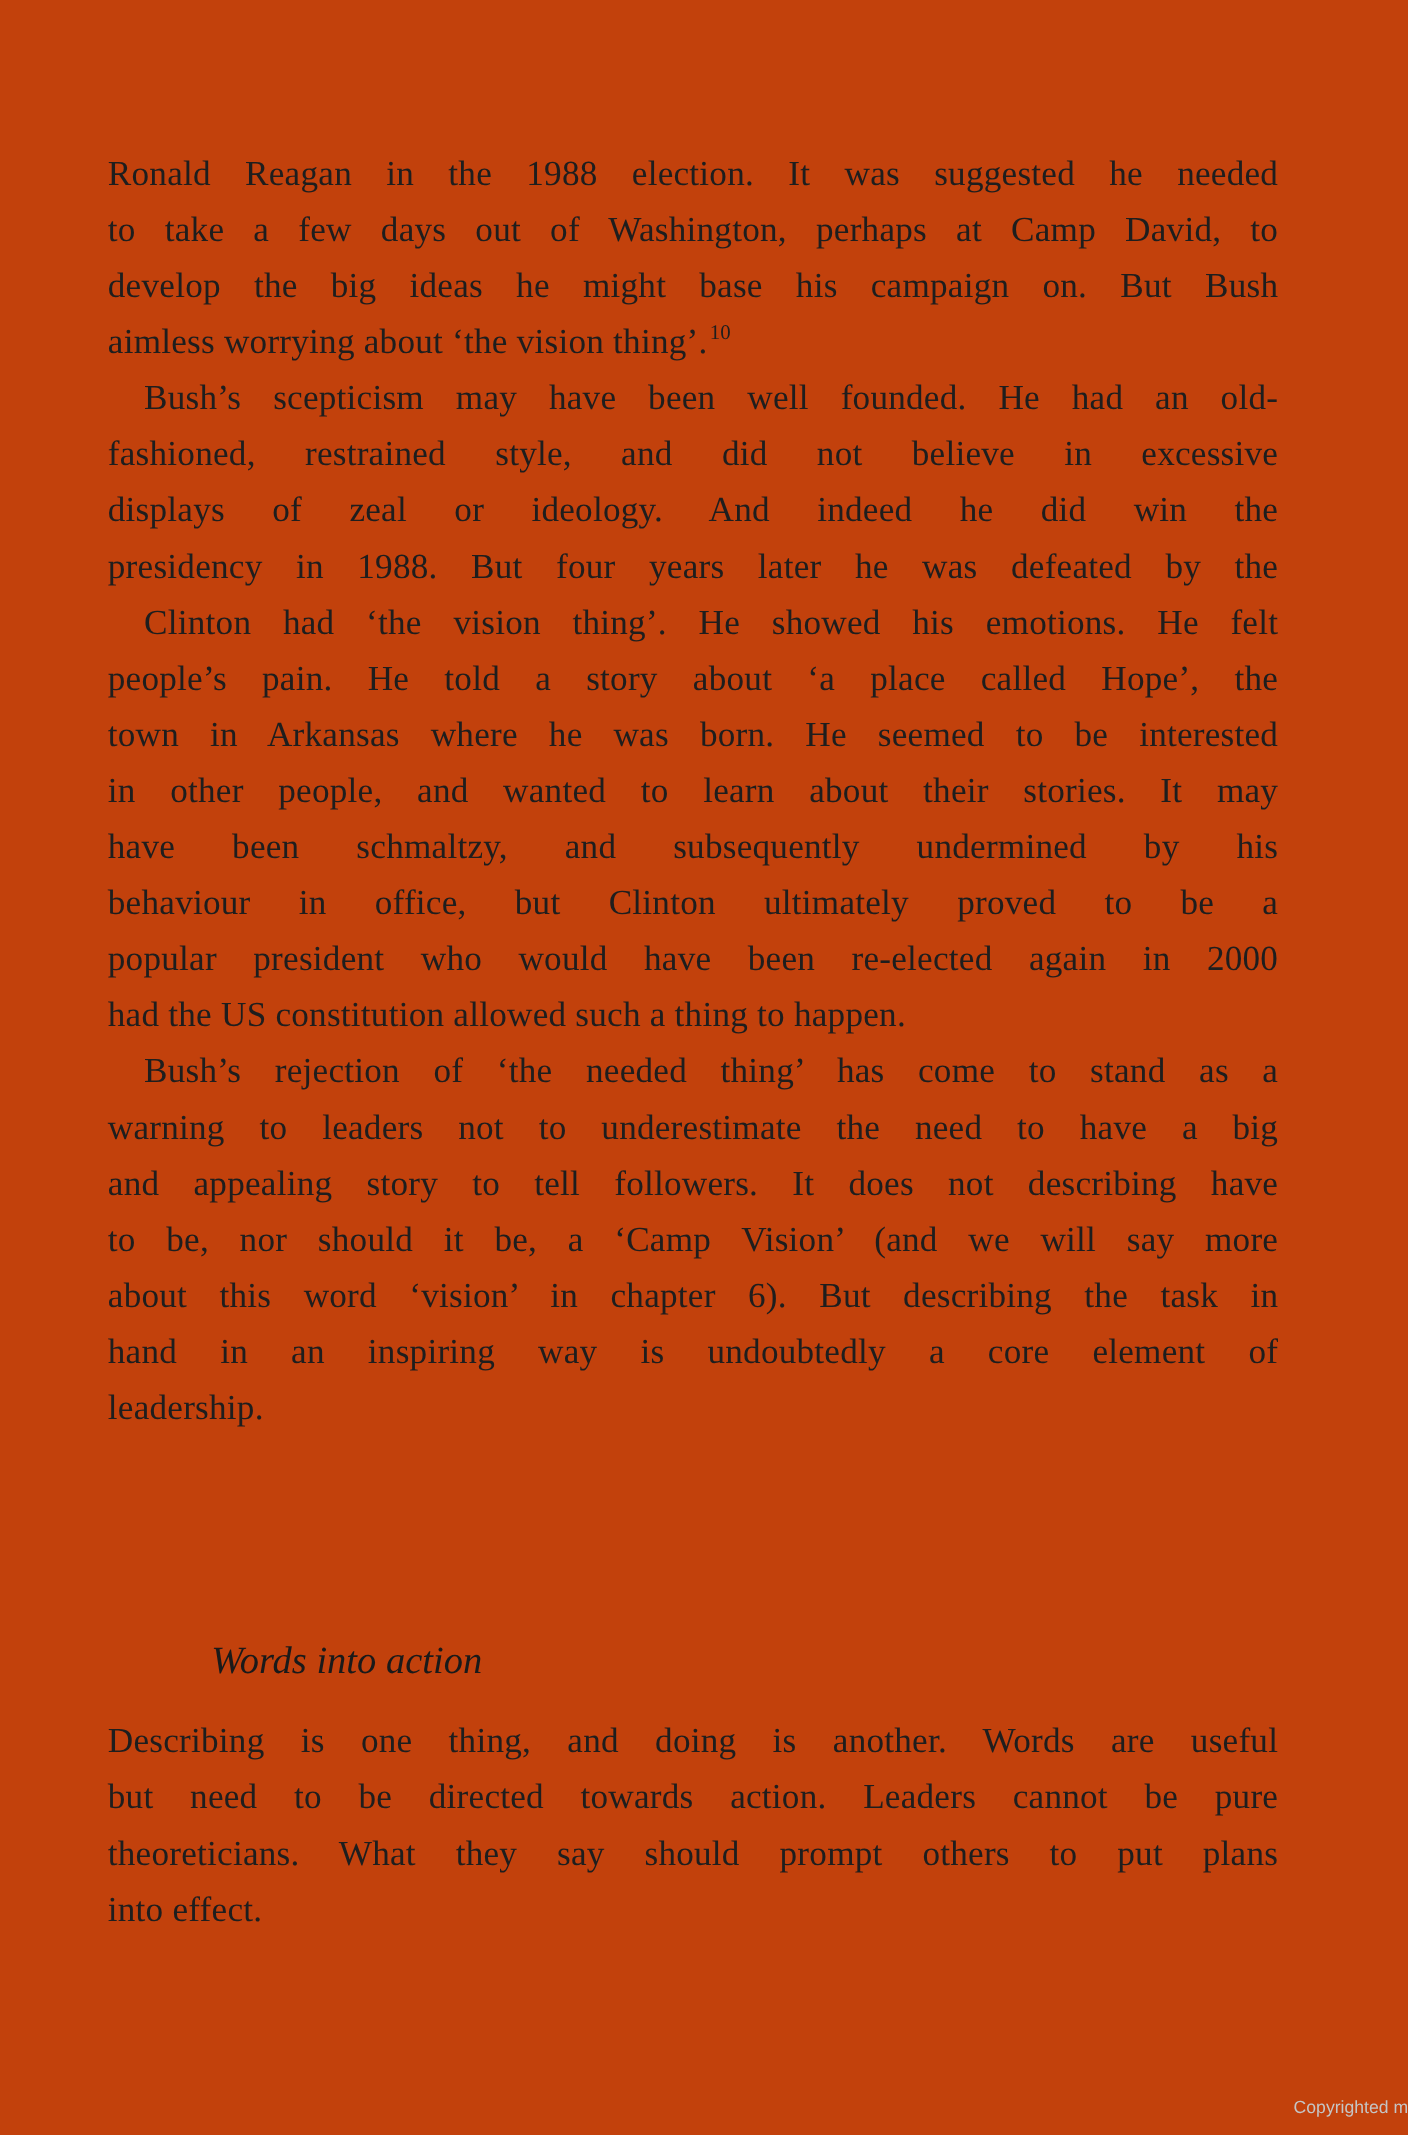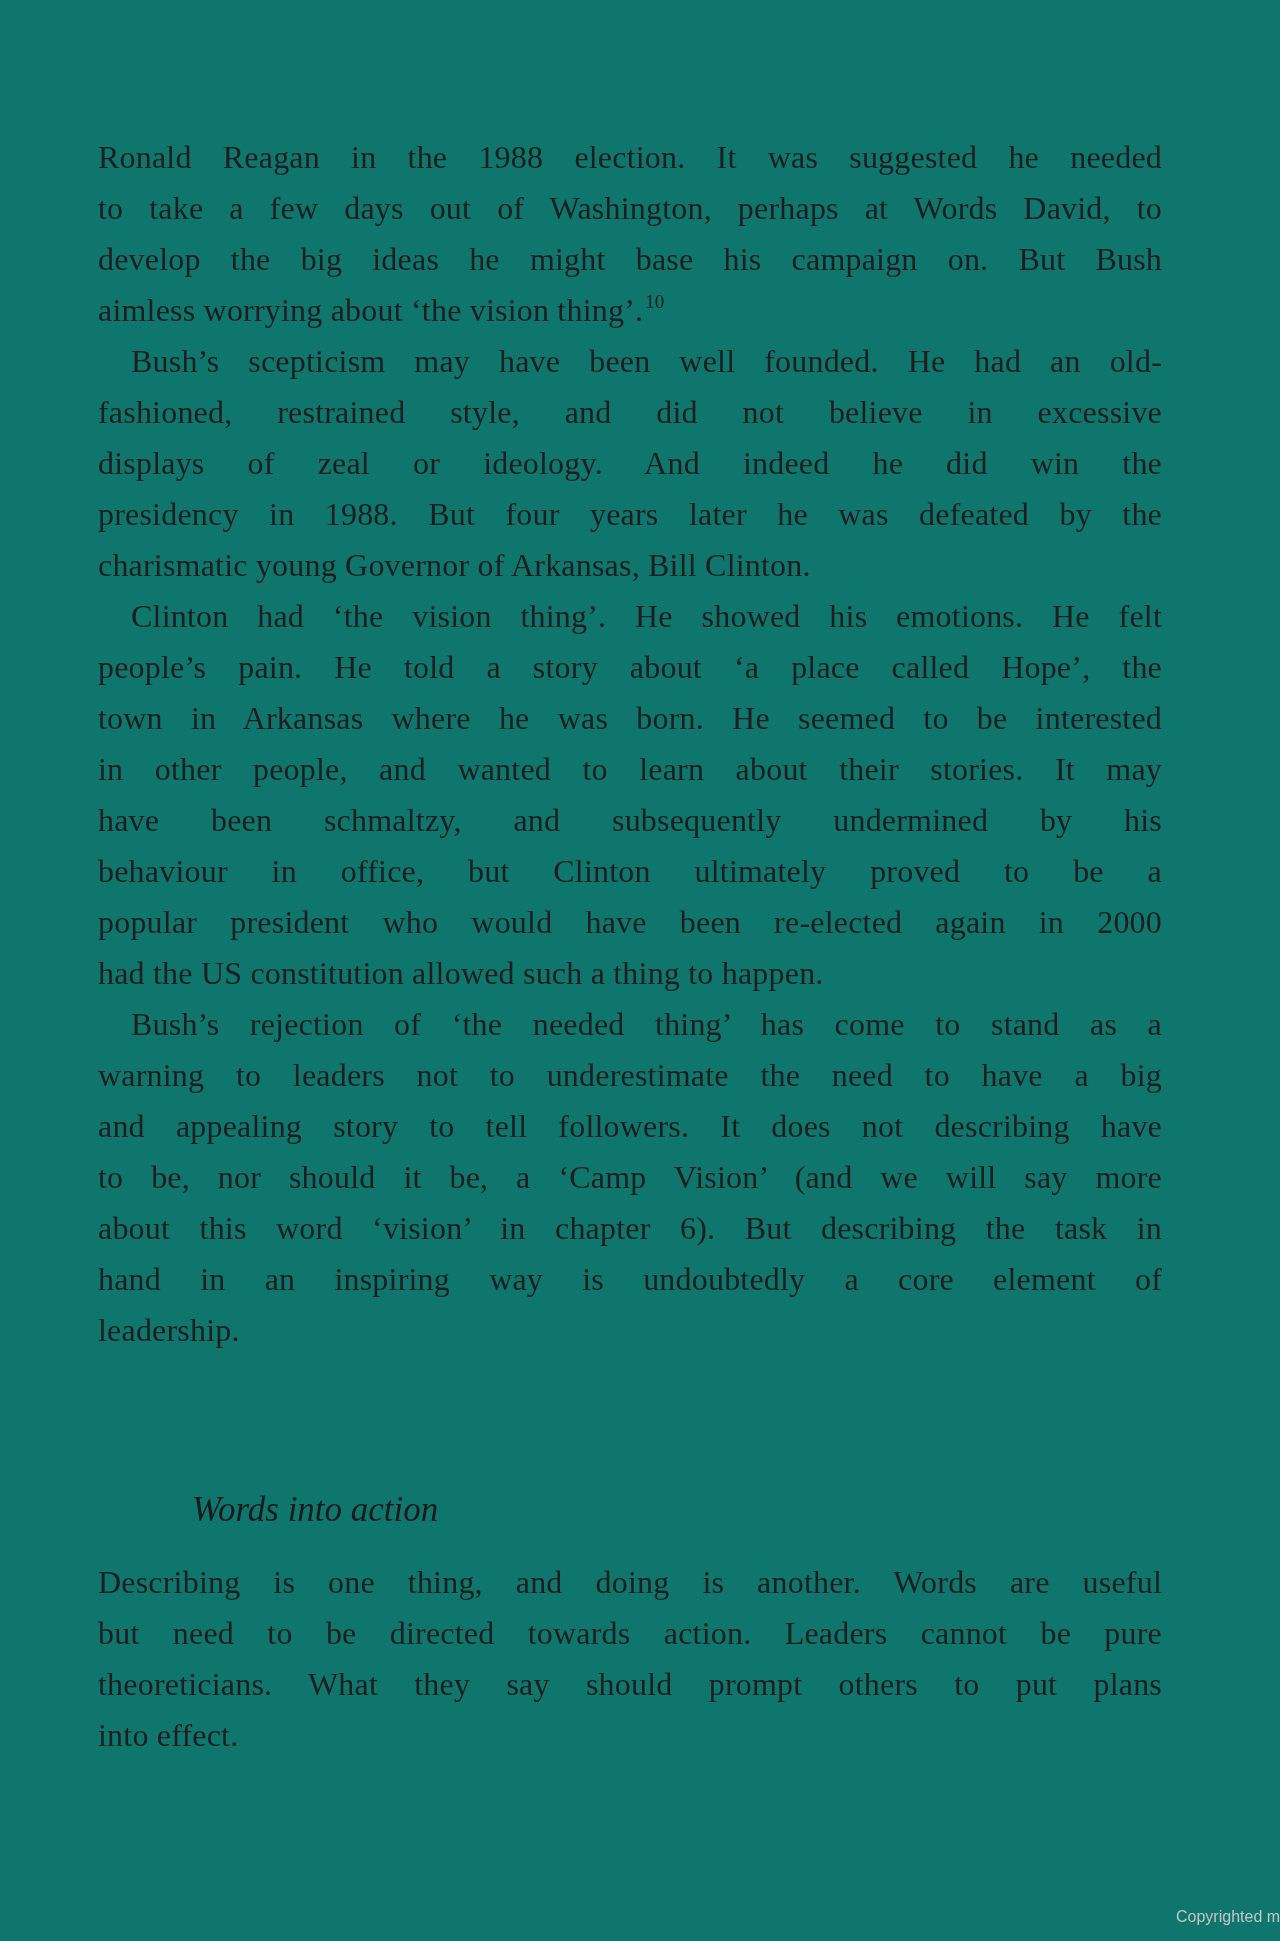--- a/index.html
+++ b/index.html
@@ -1,20 +1,20 @@
 <!DOCTYPE html>
 <html><head>
 <meta charset="utf-8">
 <style>
   html, body { margin: 0; padding: 0; }
   .page {
     position: relative;
     width: 1280px;
     height: 1941px;
-    background: #0f766e;
+    background: #c2410c;
     overflow: hidden;
     font-family: "Liberation Serif", serif;
     color: #1e1e1e;
   }
   .body-block {
     position: absolute;
     left: 98px;
     width: 1064px;
   }
   .block-main { top: 132px; }
@@ -65,31 +65,30 @@
 </style>
 </head>
 <body>
 
 <div class="page">
 
   <div class="body-block block-main">
 
     <div>
       <div class="line">Ronald Reagan in the 1988 election. It was suggested he needed</div>
-      <div class="line">to take a few days out of Washington, perhaps at Words David, to</div>
+      <div class="line">to take a few days out of Washington, perhaps at Camp David, to</div>
       <div class="line">develop the big ideas he might base his campaign on. But Bush</div>
       <div class="line last"><span>aimless worrying about ‘the vision thing’.</span><span class="sup">10</span></div>
     </div>
 
     <div>
       <div class="line indent">Bush’s scepticism may have been well founded. He had an old-</div>
       <div class="line">fashioned, restrained style, and did not believe in excessive</div>
       <div class="line">displays of zeal or ideology. And indeed he did win the</div>
       <div class="line">presidency in 1988. But four years later he was defeated by the</div>
-      <div class="line last">charismatic young Governor of Arkansas, Bill Clinton.</div>
     </div>
 
     <div>
       <div class="line indent">Clinton had ‘the vision thing’. He showed his emotions. He felt</div>
       <div class="line">people’s pain. He told a story about ‘a place called Hope’, the</div>
       <div class="line">town in Arkansas where he was born. He seemed to be interested</div>
       <div class="line">in other people, and wanted to learn about their stories. It may</div>
       <div class="line">have been schmaltzy, and subsequently undermined by his</div>
       <div class="line">behaviour in office, but Clinton ultimately proved to be a</div>
       <div class="line">popular president who would have been re-elected again in 2000</div>

